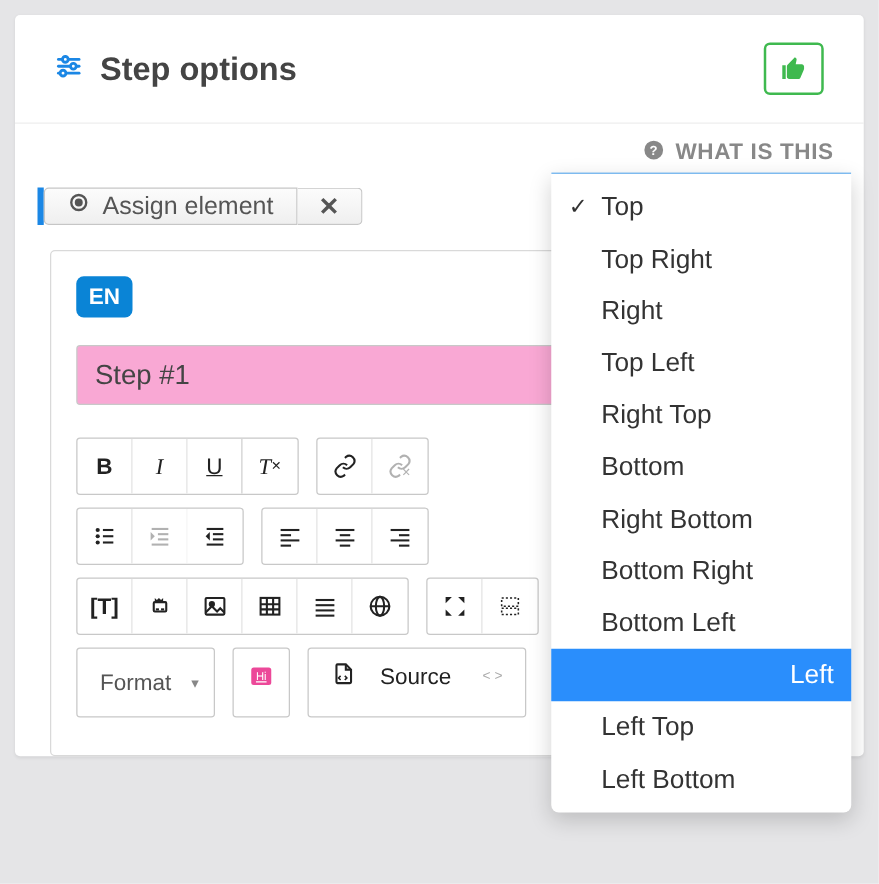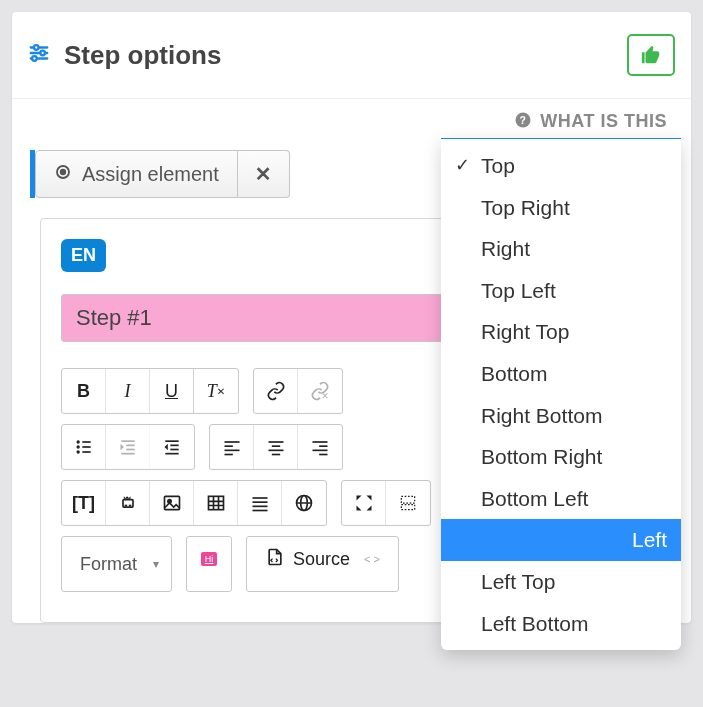--- a/index.html
+++ b/index.html
@@ -12,21 +12,21 @@
   overflow: hidden;
 }
 .panel {
   background: #fff;
   border-radius: 4px;
   box-shadow: 0 1px 3px rgba(0,0,0,.08);
 }
 .header {
   display: flex;
   align-items: center;
-  padding: 22px 16px;
+  padding: 22px 32px;
   border-bottom: 1px solid #eee;
 }
 .header .icon-sliders {
   color: #1b87e5;
   margin-right: 14px;
 }
 .header h1 {
   font-size: 26px;
   font-weight: 700;
   color: #444;
@@ -59,21 +59,21 @@
   padding: 8px 18px 20px;
   gap: 0;
 }
 .assign-group {
   display: flex;
   border-left: 5px solid #1b87e5;
 }
 .btn-assign, .btn-x {
   background: linear-gradient(#fcfcfc,#efefef);
   border: 1px solid #c6c6c6;
-  height: 48px;
+  height: 30px;
   display: flex;
   align-items: center;
   font-size: 20px;
   color: #555;
   cursor: pointer;
 }
 .btn-assign {
   padding: 0 18px;
   border-radius: 4px 0 0 4px;
   gap: 10px;
@@ -132,21 +132,21 @@
   justify-content: center;
   border: none;
   background: transparent;
   border-right: 1px solid #e4e4e4;
   color: #222;
   cursor: pointer;
   font-size: 18px;
 }
 .tool-btn:last-child { border-right: none; }
 .tool-btn.disabled { opacity: .35; }
-.tool-btn.wide { width: auto; padding: 0 18px; gap: 8px; font-size: 18px; }
+.tool-btn.wide { width: auto; padding: 0 18px; gap: 19px; font-size: 18px; }
 .tool-btn svg { width: 20px; height: 20px; }
 .sep { border-right: 1px solid #cfcfcf !important; }
 .format-sel {
   border: 1px solid #c8c8c8;
   border-radius: 3px;
   height: 56px;
   padding: 0 34px 0 18px;
   font-size: 18px;
   color: #555;
   background: #fff;

